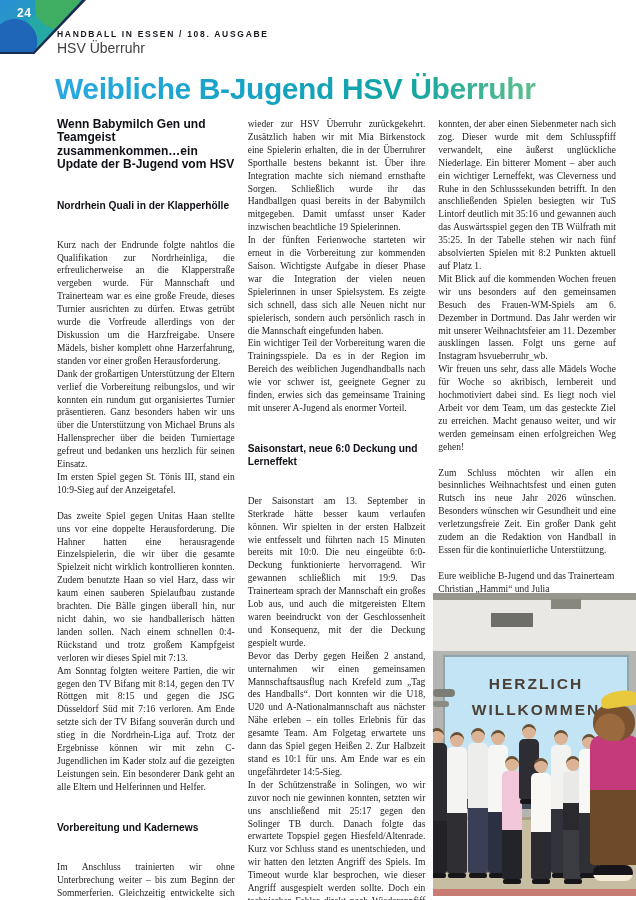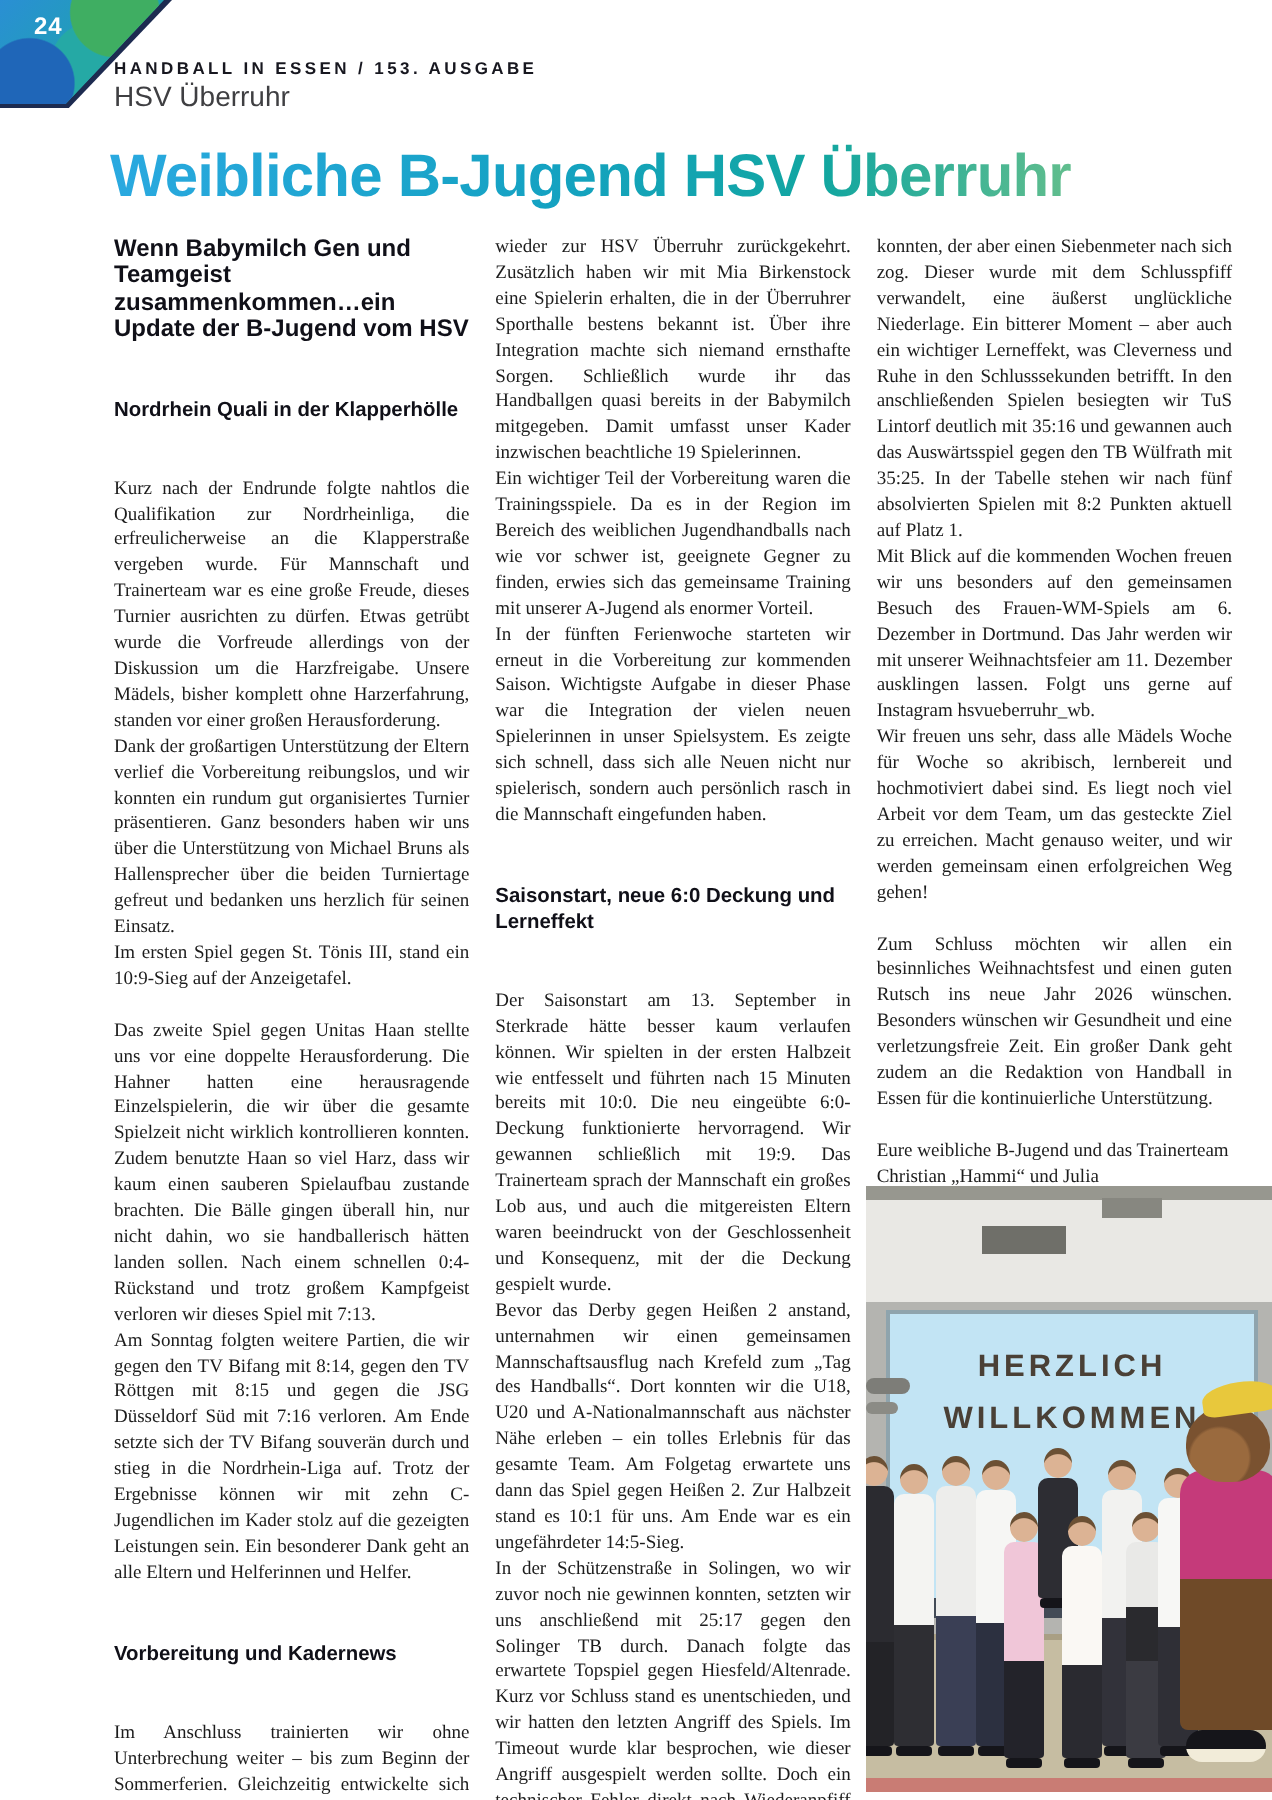--- a/index.html
+++ b/index.html
@@ -130,42 +130,42 @@
 <body>
 
 <div class="page">
 
   <div class="corner">
     <div class="corner-edge"></div>
     <div class="corner-ball"></div>
     <span class="page-num">24</span>
   </div>
 
-  <div class="kicker">HANDBALL IN ESSEN / 153. AUSGABE</div>
+  <div class="kicker">HANDBALL IN ESSEN / 108. AUSGABE</div>
   <div class="section-label">HSV Überruhr</div>
   <h1 class="title">Weibliche B-Jugend HSV Überruhr</h1>
 
   <div class="cols">
 
     <div class="col">
       <p class="lead">Wenn Babymilch Gen und Teamgeist zusammenkommen…ein Update der B-Jugend vom HSV</p>
       <h2 class="subhead">Nordrhein Quali in der Klapperhölle</h2>
       <p class="body-p">Kurz nach der Endrunde folgte nahtlos die Qualifikation zur Nordrheinliga, die erfreulicherweise an die Klapperstraße vergeben wurde. Für Mannschaft und Trainerteam war es eine große Freude, dieses Turnier ausrichten zu dürfen. Etwas getrübt wurde die Vorfreude allerdings von der Diskussion um die Harzfreigabe. Unsere Mädels, bisher komplett ohne Harzerfahrung, standen vor einer großen Herausforderung.</p>
       <p class="body-p">Dank der großartigen Unterstützung der Eltern verlief die Vorbereitung reibungslos, und wir konnten ein rundum gut organisiertes Turnier präsentieren. Ganz besonders haben wir uns über die Unterstützung von Michael Bruns als Hallensprecher über die beiden Turniertage gefreut und bedanken uns herzlich für seinen Einsatz.</p>
       <p class="body-p">Im ersten Spiel gegen St. Tönis III, stand ein 10:9-Sieg auf der Anzeigetafel.</p>
       <p class="body-p gap">Das zweite Spiel gegen Unitas Haan stellte uns vor eine doppelte Herausforderung. Die Hahner hatten eine herausragende Einzelspielerin, die wir über die gesamte Spielzeit nicht wirklich kontrollieren konnten. Zudem benutzte Haan so viel Harz, dass wir kaum einen sauberen Spielaufbau zustande brachten. Die Bälle gingen überall hin, nur nicht dahin, wo sie handballerisch hätten landen sollen. Nach einem schnellen 0:4-Rückstand und trotz großem Kampfgeist verloren wir dieses Spiel mit 7:13.</p>
       <p class="body-p">Am Sonntag folgten weitere Partien, die wir gegen den TV Bifang mit 8:14, gegen den TV Röttgen mit 8:15 und gegen die JSG Düsseldorf Süd mit 7:16 verloren. Am Ende setzte sich der TV Bifang souverän durch und stieg in die Nordrhein-Liga auf. Trotz der Ergebnisse können wir mit zehn C-Jugendlichen im Kader stolz auf die gezeigten Leistungen sein. Ein besonderer Dank geht an alle Eltern und Helferinnen und Helfer.</p>
       <h2 class="subhead">Vorbereitung und Kadernews</h2>
       <p class="body-p">Im Anschluss trainierten wir ohne Unterbrechung weiter – bis zum Beginn der Sommerferien. Gleichzeitig entwickelte sich unser Kader weiter. Mit Linn und Frida haben wir leider zwei Spielerinnen verloren, die sich entschieden haben, den Handball vorerst hinter sich zu lassen. Gleichzeitig durften wir Mara König, Ella Kellermann und Ella Pösse bei uns begrüßen – alle drei kamen von SuS Haarzopf. Auch Nina Sixel ist</p>
     </div>
 
     <div class="col">
       <p class="body-p">wieder zur HSV Überruhr zurückgekehrt. Zusätzlich haben wir mit Mia Birkenstock eine Spielerin erhalten, die in der Überruhrer Sporthalle bestens bekannt ist. Über ihre Integration machte sich niemand ernsthafte Sorgen. Schließlich wurde ihr das Handballgen quasi bereits in der Babymilch mitgegeben. Damit umfasst unser Kader inzwischen beachtliche 19 Spielerinnen.</p>
+      <p class="body-p">In der fünften Ferienwoche starteten wir erneut in die Vorbereitung zur kommenden Saison. Wichtigste Aufgabe in dieser Phase war die Integration der vielen neuen Spielerinnen in unser Spielsystem. Es zeigte sich schnell, dass sich alle Neuen nicht nur spielerisch, sondern auch persönlich rasch in die Mannschaft eingefunden haben.</p>
       <p class="body-p">Ein wichtiger Teil der Vorbereitung waren die Trainingsspiele. Da es in der Region im Bereich des weiblichen Jugendhandballs nach wie vor schwer ist, geeignete Gegner zu finden, erwies sich das gemeinsame Training mit unserer A-Jugend als enormer Vorteil.</p>
-      <p class="body-p">In der fünften Ferienwoche starteten wir erneut in die Vorbereitung zur kommenden Saison. Wichtigste Aufgabe in dieser Phase war die Integration der vielen neuen Spielerinnen in unser Spielsystem. Es zeigte sich schnell, dass sich alle Neuen nicht nur spielerisch, sondern auch persönlich rasch in die Mannschaft eingefunden haben.</p>
       <h2 class="subhead">Saisonstart, neue 6:0 Deckung und Lerneffekt</h2>
       <p class="body-p">Der Saisonstart am 13. September in Sterkrade hätte besser kaum verlaufen können. Wir spielten in der ersten Halbzeit wie entfesselt und führten nach 15 Minuten bereits mit 10:0. Die neu eingeübte 6:0-Deckung funktionierte hervorragend. Wir gewannen schließlich mit 19:9. Das Trainerteam sprach der Mannschaft ein großes Lob aus, und auch die mitgereisten Eltern waren beeindruckt von der Geschlossenheit und Konsequenz, mit der die Deckung gespielt wurde.</p>
       <p class="body-p">Bevor das Derby gegen Heißen 2 anstand, unternahmen wir einen gemeinsamen Mannschaftsausflug nach Krefeld zum „Tag des Handballs“. Dort konnten wir die U18, U20 und A-Nationalmannschaft aus nächster Nähe erleben – ein tolles Erlebnis für das gesamte Team. Am Folgetag erwartete uns dann das Spiel gegen Heißen 2. Zur Halbzeit stand es 10:1 für uns. Am Ende war es ein ungefährdeter 14:5-Sieg.</p>
       <p class="body-p">In der Schützenstraße in Solingen, wo wir zuvor noch nie gewinnen konnten, setzten wir uns anschließend mit 25:17 gegen den Solinger TB durch. Danach folgte das erwartete Topspiel gegen Hiesfeld/Altenrade. Kurz vor Schluss stand es unentschieden, und wir hatten den letzten Angriff des Spiels. Im Timeout wurde klar besprochen, wie dieser Angriff ausgespielt werden sollte. Doch ein technischer Fehler direkt nach Wiederanpfiff führte zu einem Tempogegenstoß, den wir zwar regelwidrig stoppen</p>
     </div>
 
     <div class="col">
       <p class="body-p">konnten, der aber einen Siebenmeter nach sich zog. Dieser wurde mit dem Schlusspfiff verwandelt, eine äußerst unglückliche Niederlage. Ein bitterer Moment – aber auch ein wichtiger Lerneffekt, was Cleverness und Ruhe in den Schlusssekunden betrifft. In den anschließenden Spielen besiegten wir TuS Lintorf deutlich mit 35:16 und gewannen auch das Auswärtsspiel gegen den TB Wülfrath mit 35:25. In der Tabelle stehen wir nach fünf absolvierten Spielen mit 8:2 Punkten aktuell auf Platz 1.</p>
       <p class="body-p">Mit Blick auf die kommenden Wochen freuen wir uns besonders auf den gemeinsamen Besuch des Frauen-WM-Spiels am 6. Dezember in Dortmund. Das Jahr werden wir mit unserer Weihnachtsfeier am 11. Dezember ausklingen lassen. Folgt uns gerne auf Instagram hsvueberruhr_wb.</p>
       <p class="body-p">Wir freuen uns sehr, dass alle Mädels Woche für Woche so akribisch, lernbereit und hochmotiviert dabei sind. Es liegt noch viel Arbeit vor dem Team, um das gesteckte Ziel zu erreichen. Macht genauso weiter, und wir werden gemeinsam einen erfolgreichen Weg gehen!</p>

